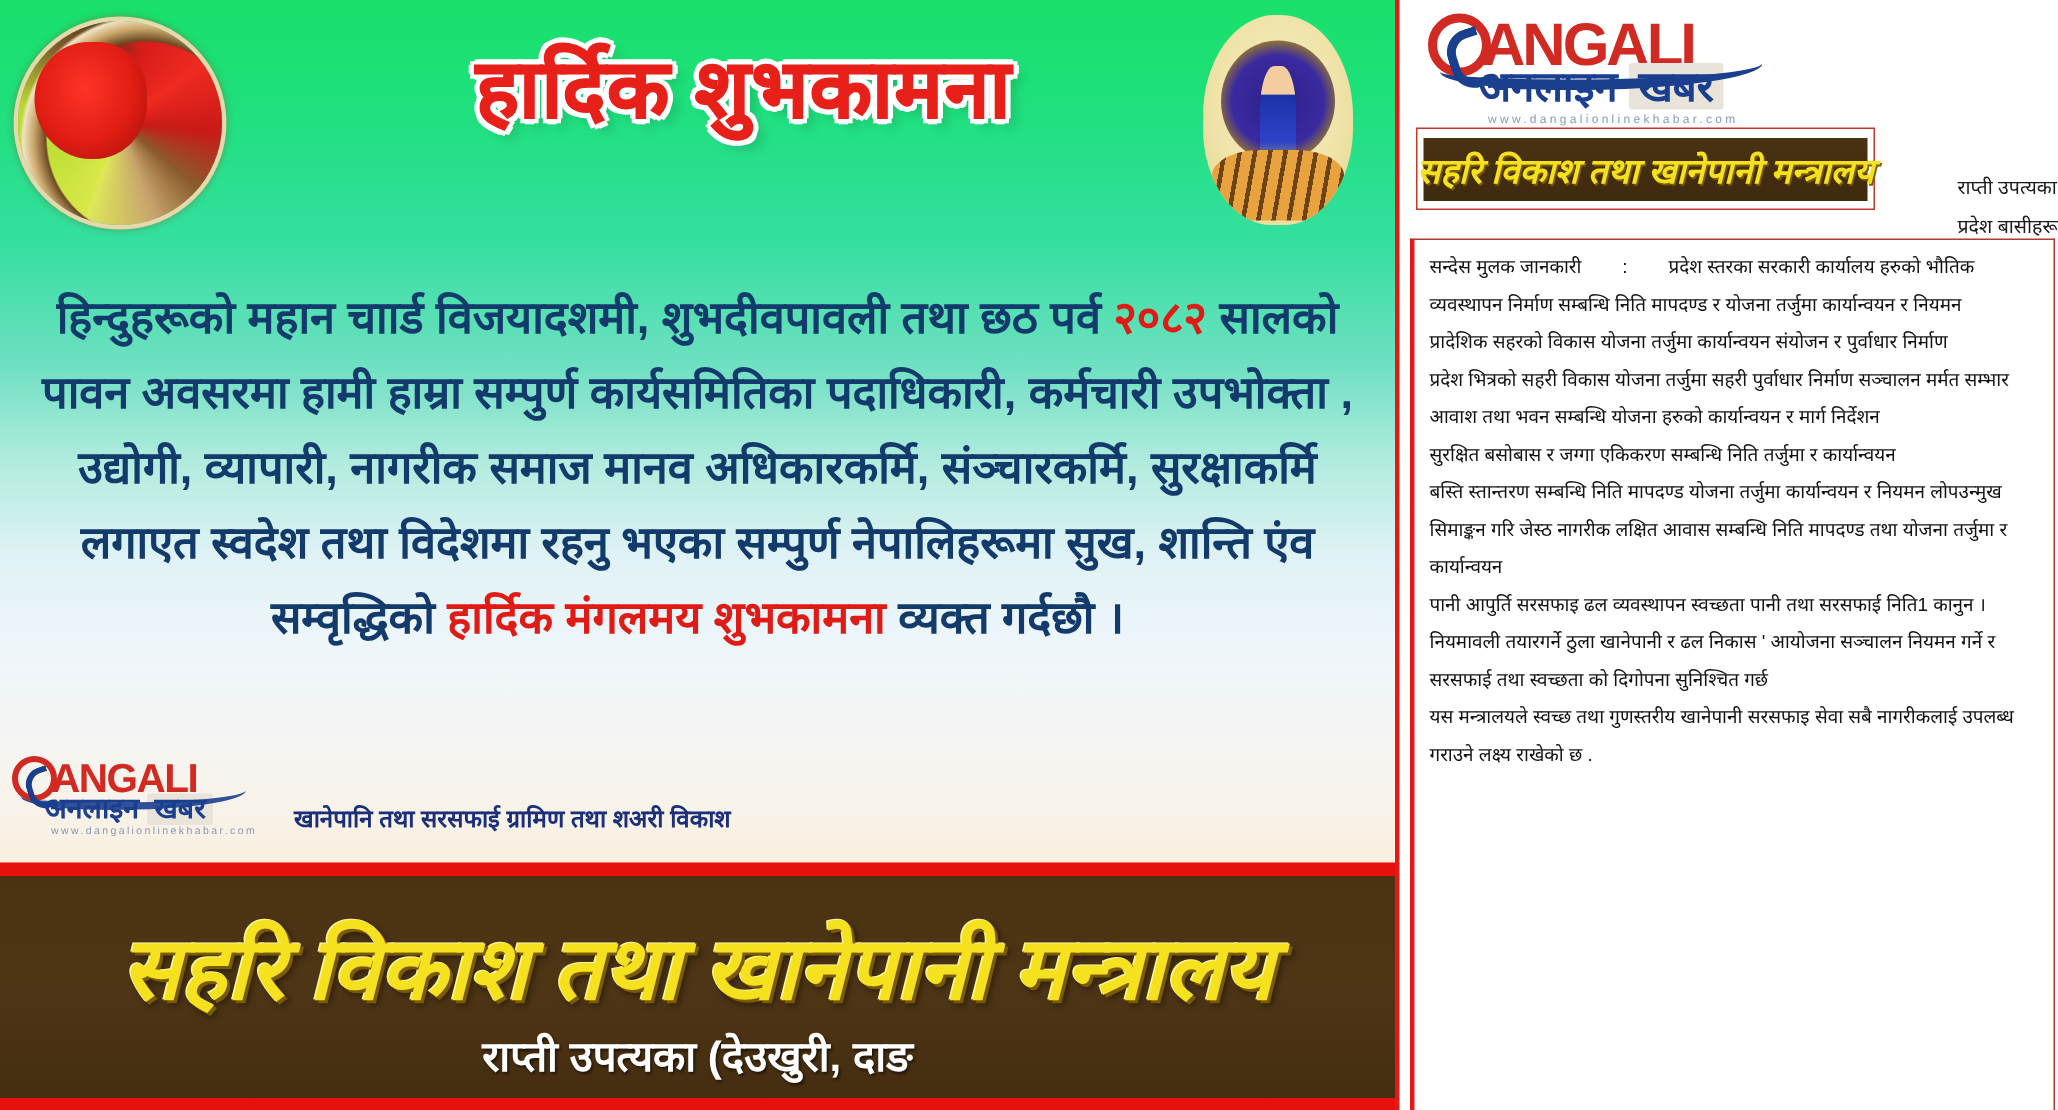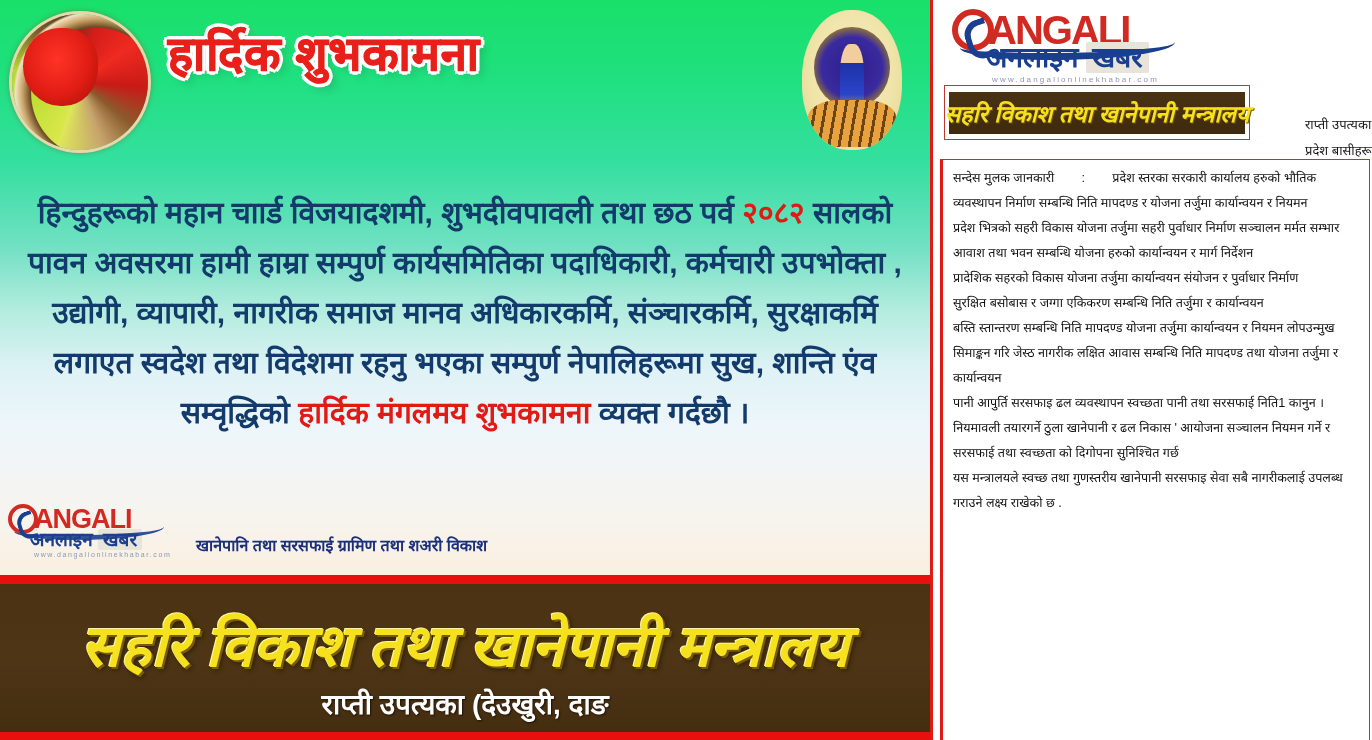--- a/index.html
+++ b/index.html
@@ -68,23 +68,24 @@
     background:linear-gradient(180deg,#f3cda0 0%,#f3cda0 26%,#1d31a8 27%,#2b44c8 70%,#d9b23a 100%);
     border-radius:40% 40% 12% 12%;
   }
   .durga-icon .tiger {
     position:absolute; left:6%; bottom:2%; width:88%; height:34%;
     border-radius:36% 36% 22% 22%;
     background:repeating-linear-gradient(100deg,#e8a33e 0 7px,#6d4416 7px 10px);
   }
 
   .main-title {
-    position:absolute; left:168px; top:20px; width:600px;
+    position:absolute; left:196px; top:20px; width:600px;
+    text-align:center;
     font-family:"Liberation Sans", sans-serif;
-    font-size:47px; font-weight:bold;
+    font-size:54px; font-weight:bold;
     color:#e8201a;
     letter-spacing:1px;
     -webkit-text-stroke:1px #e8201a;
     text-shadow:
       4px 0 0 #fff, -4px 0 0 #fff, 0 4px 0 #fff, 0 -4px 0 #fff,
       3px 3px 0 #fff, -3px 3px 0 #fff, 3px -3px 0 #fff, -3px -3px 0 #fff,
       6px 6px 8px rgba(0,0,0,.18);
     white-space:nowrap;
   }
 
@@ -287,22 +288,22 @@
       </div>
     </div>
 
     <div class="side-note">
       <div>राप्ती उपत्यका</div>
       <div>प्रदेश बासीहरूमा</div>
     </div>
 
     <div class="article-box">
       <p><span class="lead-label">सन्देस मुलक जानकारी</span><span class="lead-colon">:</span><span>प्रदेश स्तरका सरकारी कार्यालय हरुको भौतिक व्यवस्थापन  निर्माण सम्बन्धि निति मापदण्ड र योजना तर्जुमा कार्यान्वयन र नियमन</span></p>
+      <p><span>प्रादेशिक सहरको विकास योजना तर्जुमा कार्यान्वयन संयोजन र पुर्वाधार निर्माण</span></p>
       <p><span>प्रदेश भित्रको सहरी विकास योजना तर्जुमा सहरी पुर्वाधार निर्माण सञ्चालन मर्मत सम्भार आवाश तथा भवन सम्बन्धि योजना हरुको कार्यान्वयन र मार्ग निर्देशन</span></p>
-      <p><span>प्रादेशिक सहरको विकास योजना तर्जुमा कार्यान्वयन संयोजन र पुर्वाधार निर्माण</span></p>
       <p><span>सुरक्षित बसोबास र जग्गा एकिकरण सम्बन्धि निति तर्जुमा र कार्यान्वयन</span></p>
       <p><span>बस्ति स्तान्तरण सम्बन्धि निति मापदण्ड योजना तर्जुमा कार्यान्वयन र नियमन लोपउन्मुख सिमाङ्कन गरि जेस्ठ नागरीक लक्षित आवास सम्बन्धि निति मापदण्ड तथा योजना तर्जुमा र कार्यान्वयन</span></p>
       <p><span>पानी आपुर्ति सरसफाइ ढल व्यवस्थापन स्वच्छता पानी तथा सरसफाई निति1 कानुन । नियमावली तयारगर्ने ठुला खानेपानी र ढल निकास ' आयोजना सञ्चालन नियमन गर्ने र सरसफाई तथा स्वच्छता को दिगोपना सुनिश्चित गर्छ</span></p>
       <p><span>यस मन्त्रालयले स्वच्छ तथा गुणस्तरीय खानेपानी सरसफाइ सेवा सबै नागरीकलाई उपलब्ध गराउने लक्ष्य राखेको छ    .</span></p>
     </div>
   </div>
 
   <div class="seam"></div>
 </div>
 

